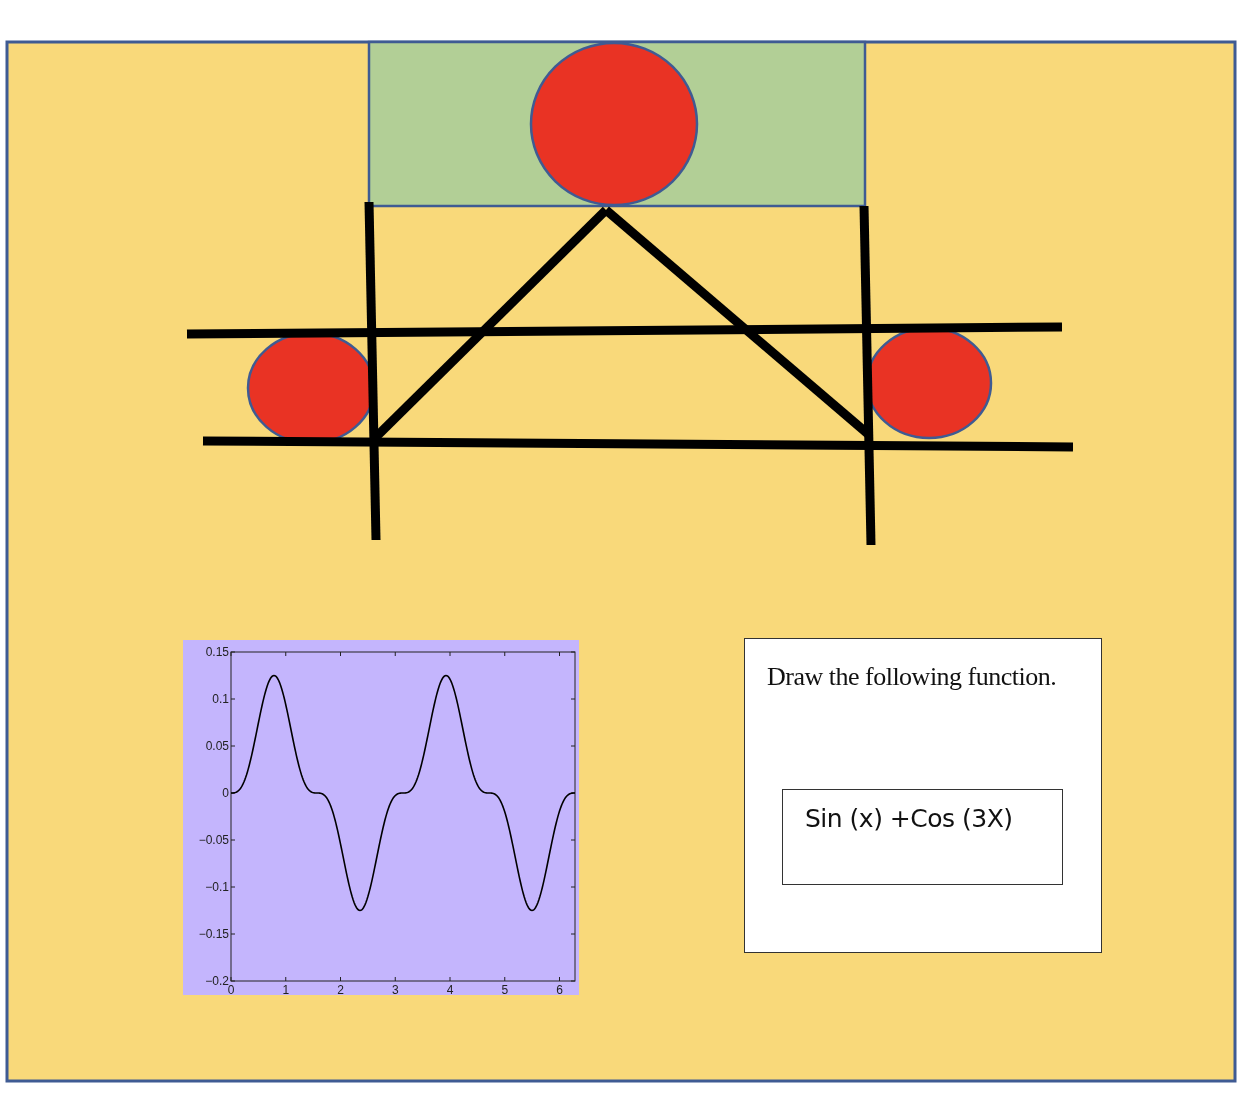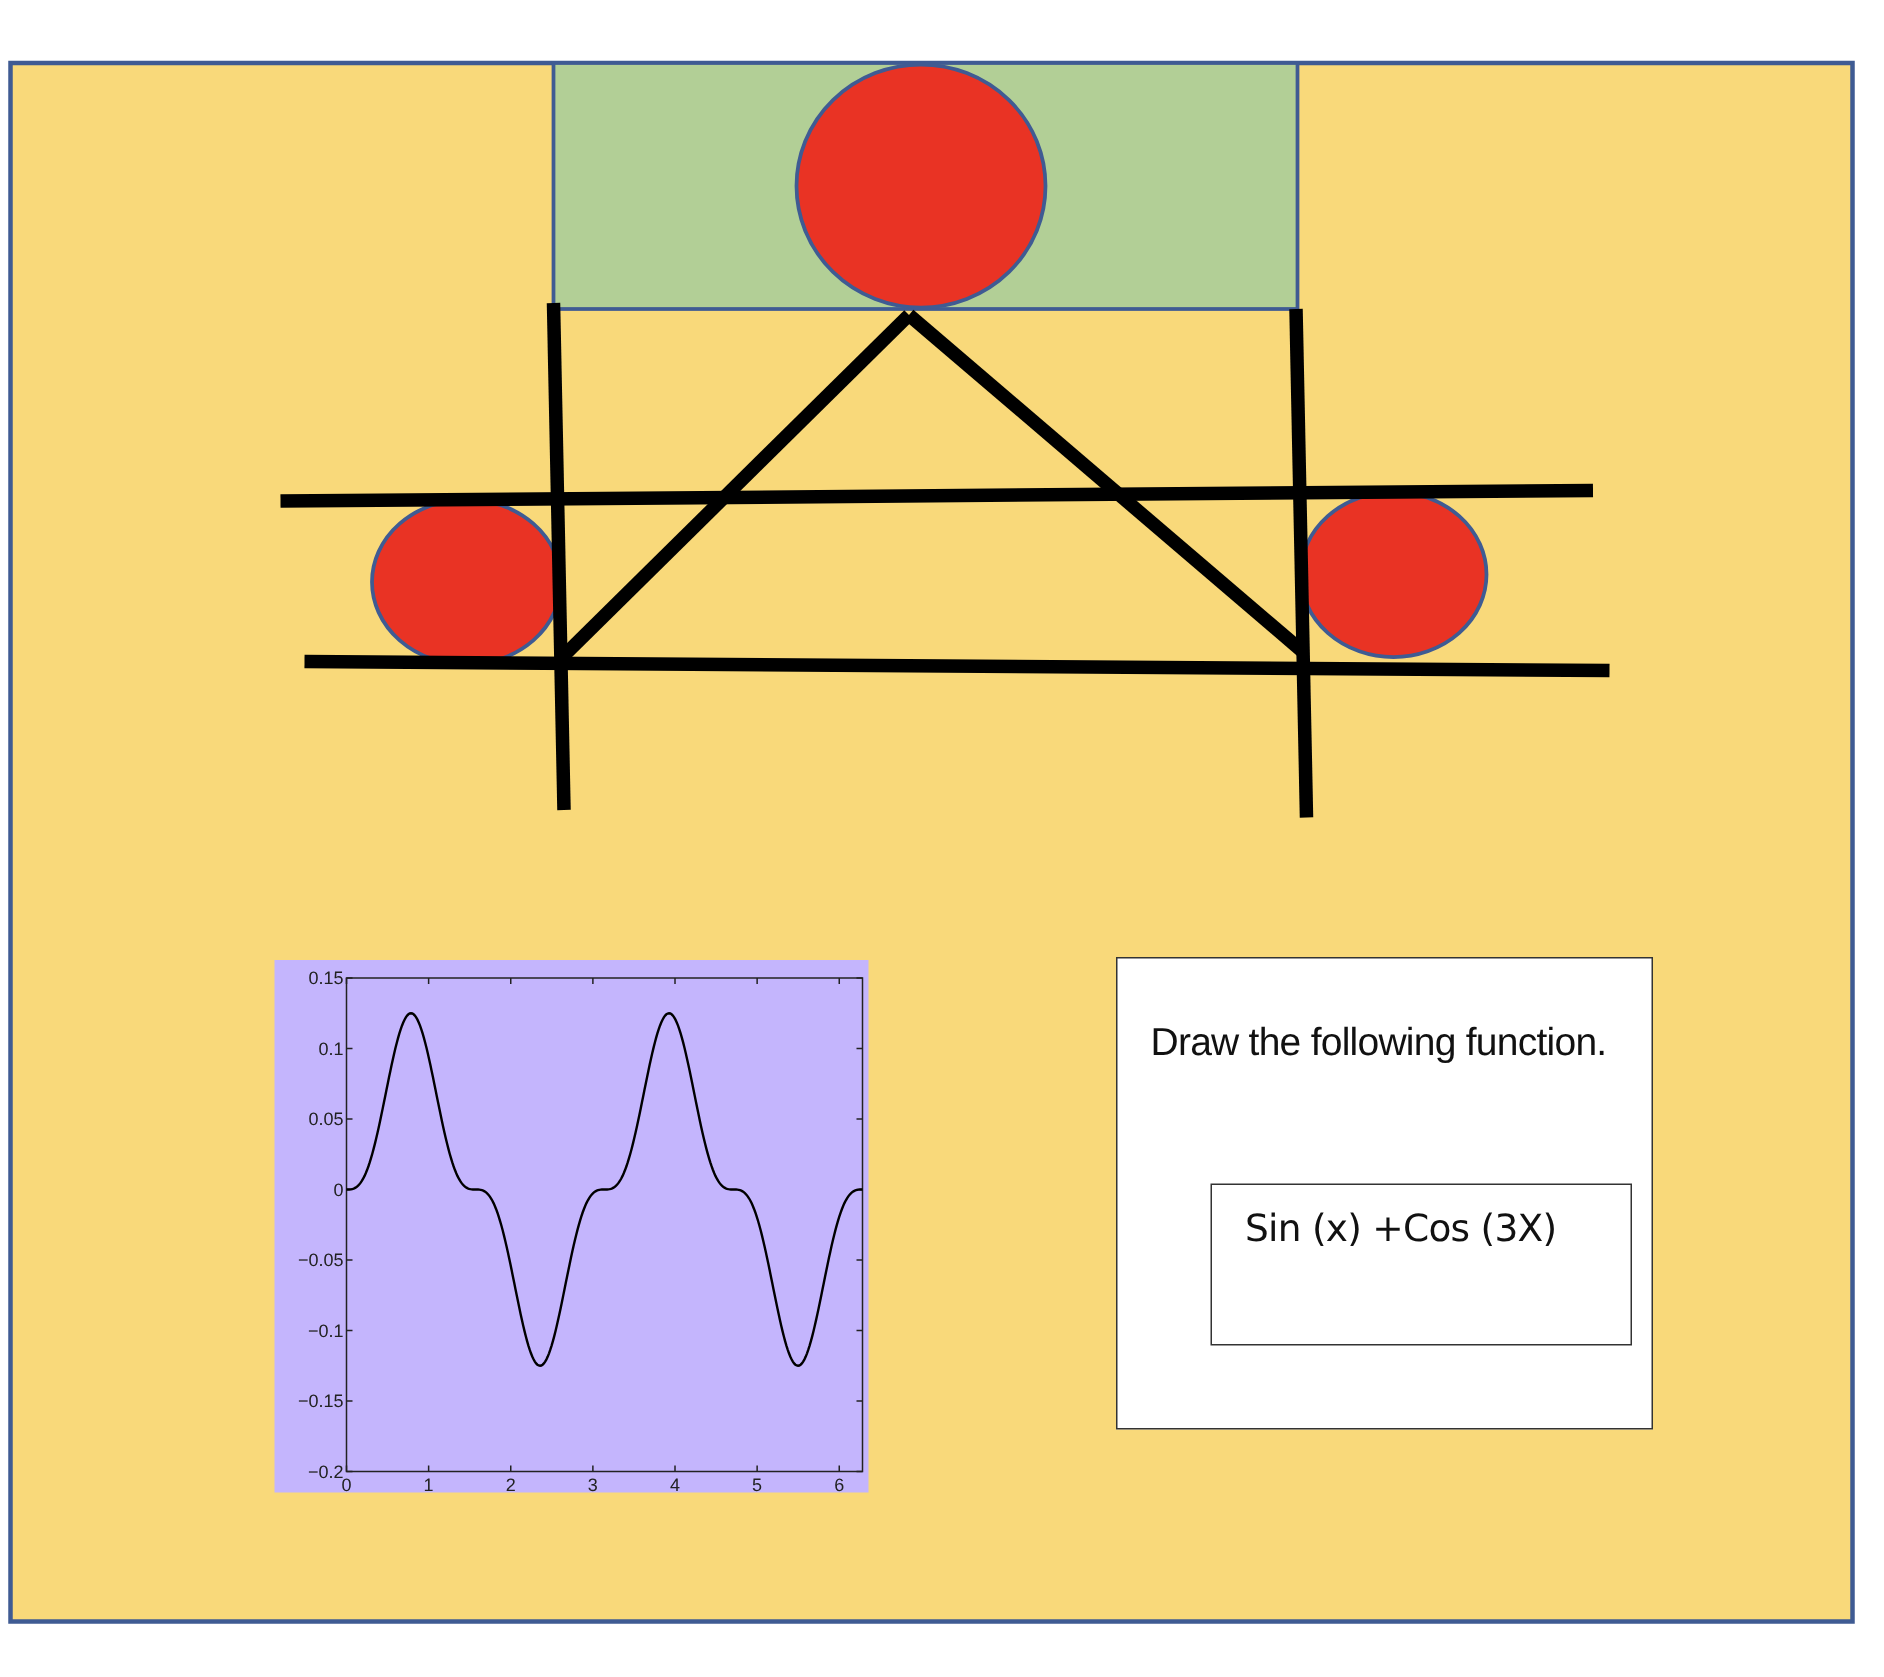--- a/index.html
+++ b/index.html
@@ -1,20 +1,20 @@
 <!DOCTYPE html>
 <html><head>
   <meta charset="utf-8">
   <style>
     html, body { margin:0; padding:0; background:#ffffff; }
     body { width:1256px; height:1118px; position:relative; overflow:hidden; font-family:"Liberation Sans", sans-serif; }
     #canvas { position:absolute; left:0; top:0; width:1256px; height:1118px; }
     #task-box { position:absolute; left:744px; top:638px; width:358px; height:315px; background:#fff; border:1.5px solid #333; box-sizing:border-box; }
-    #task-title { position:absolute; left:22px; top:16px; width:320px; font-size:26px; line-height:44px; font-family:Liberation Sans, sans-serif; color:#111; letter-spacing:-0.5px;margin-top:17px; }
-    #formula-box { position:absolute; left:62px; top:150px; width:281px; height:108px; border:1.5px solid #333; box-sizing:border-box; background:#fff; }
+    #task-title { position:absolute; left:22px; top:16px; width:320px; font-size:26px; line-height:44px; font-family:Liberation Serif, serif; color:#111; letter-spacing:-0.5px; }
+    #formula-box { position:absolute; left:37px; top:150px; width:281px; height:96px; border:1.5px solid #333; box-sizing:border-box; background:#fff; }
     #formula-text { position:absolute; left:22px; top:14px; font-size:25px; font-family:"DejaVu Sans", sans-serif; color:#111; letter-spacing:-0.5px; white-space:nowrap; }
     #plot-panel { position:absolute; left:183px; top:640px; width:396px; height:355px; background:#c4b5fd; }
     .tick-label { font-family:"Liberation Sans", sans-serif; font-size:12px; fill:#222; }
   </style>
 </head>
 <body>
 
 <svg id="canvas" width="1256" height="1118" viewBox="0 0 1256 1118">
   <rect id="frame" x="7" y="42" width="1228" height="1039" fill="#F9D97A" stroke="#3F5B93" stroke-width="3"></rect>
   <rect id="green" x="369" y="42" width="496" height="164" fill="#B2CF96" stroke="#3F5B93" stroke-width="2.5"></rect>

